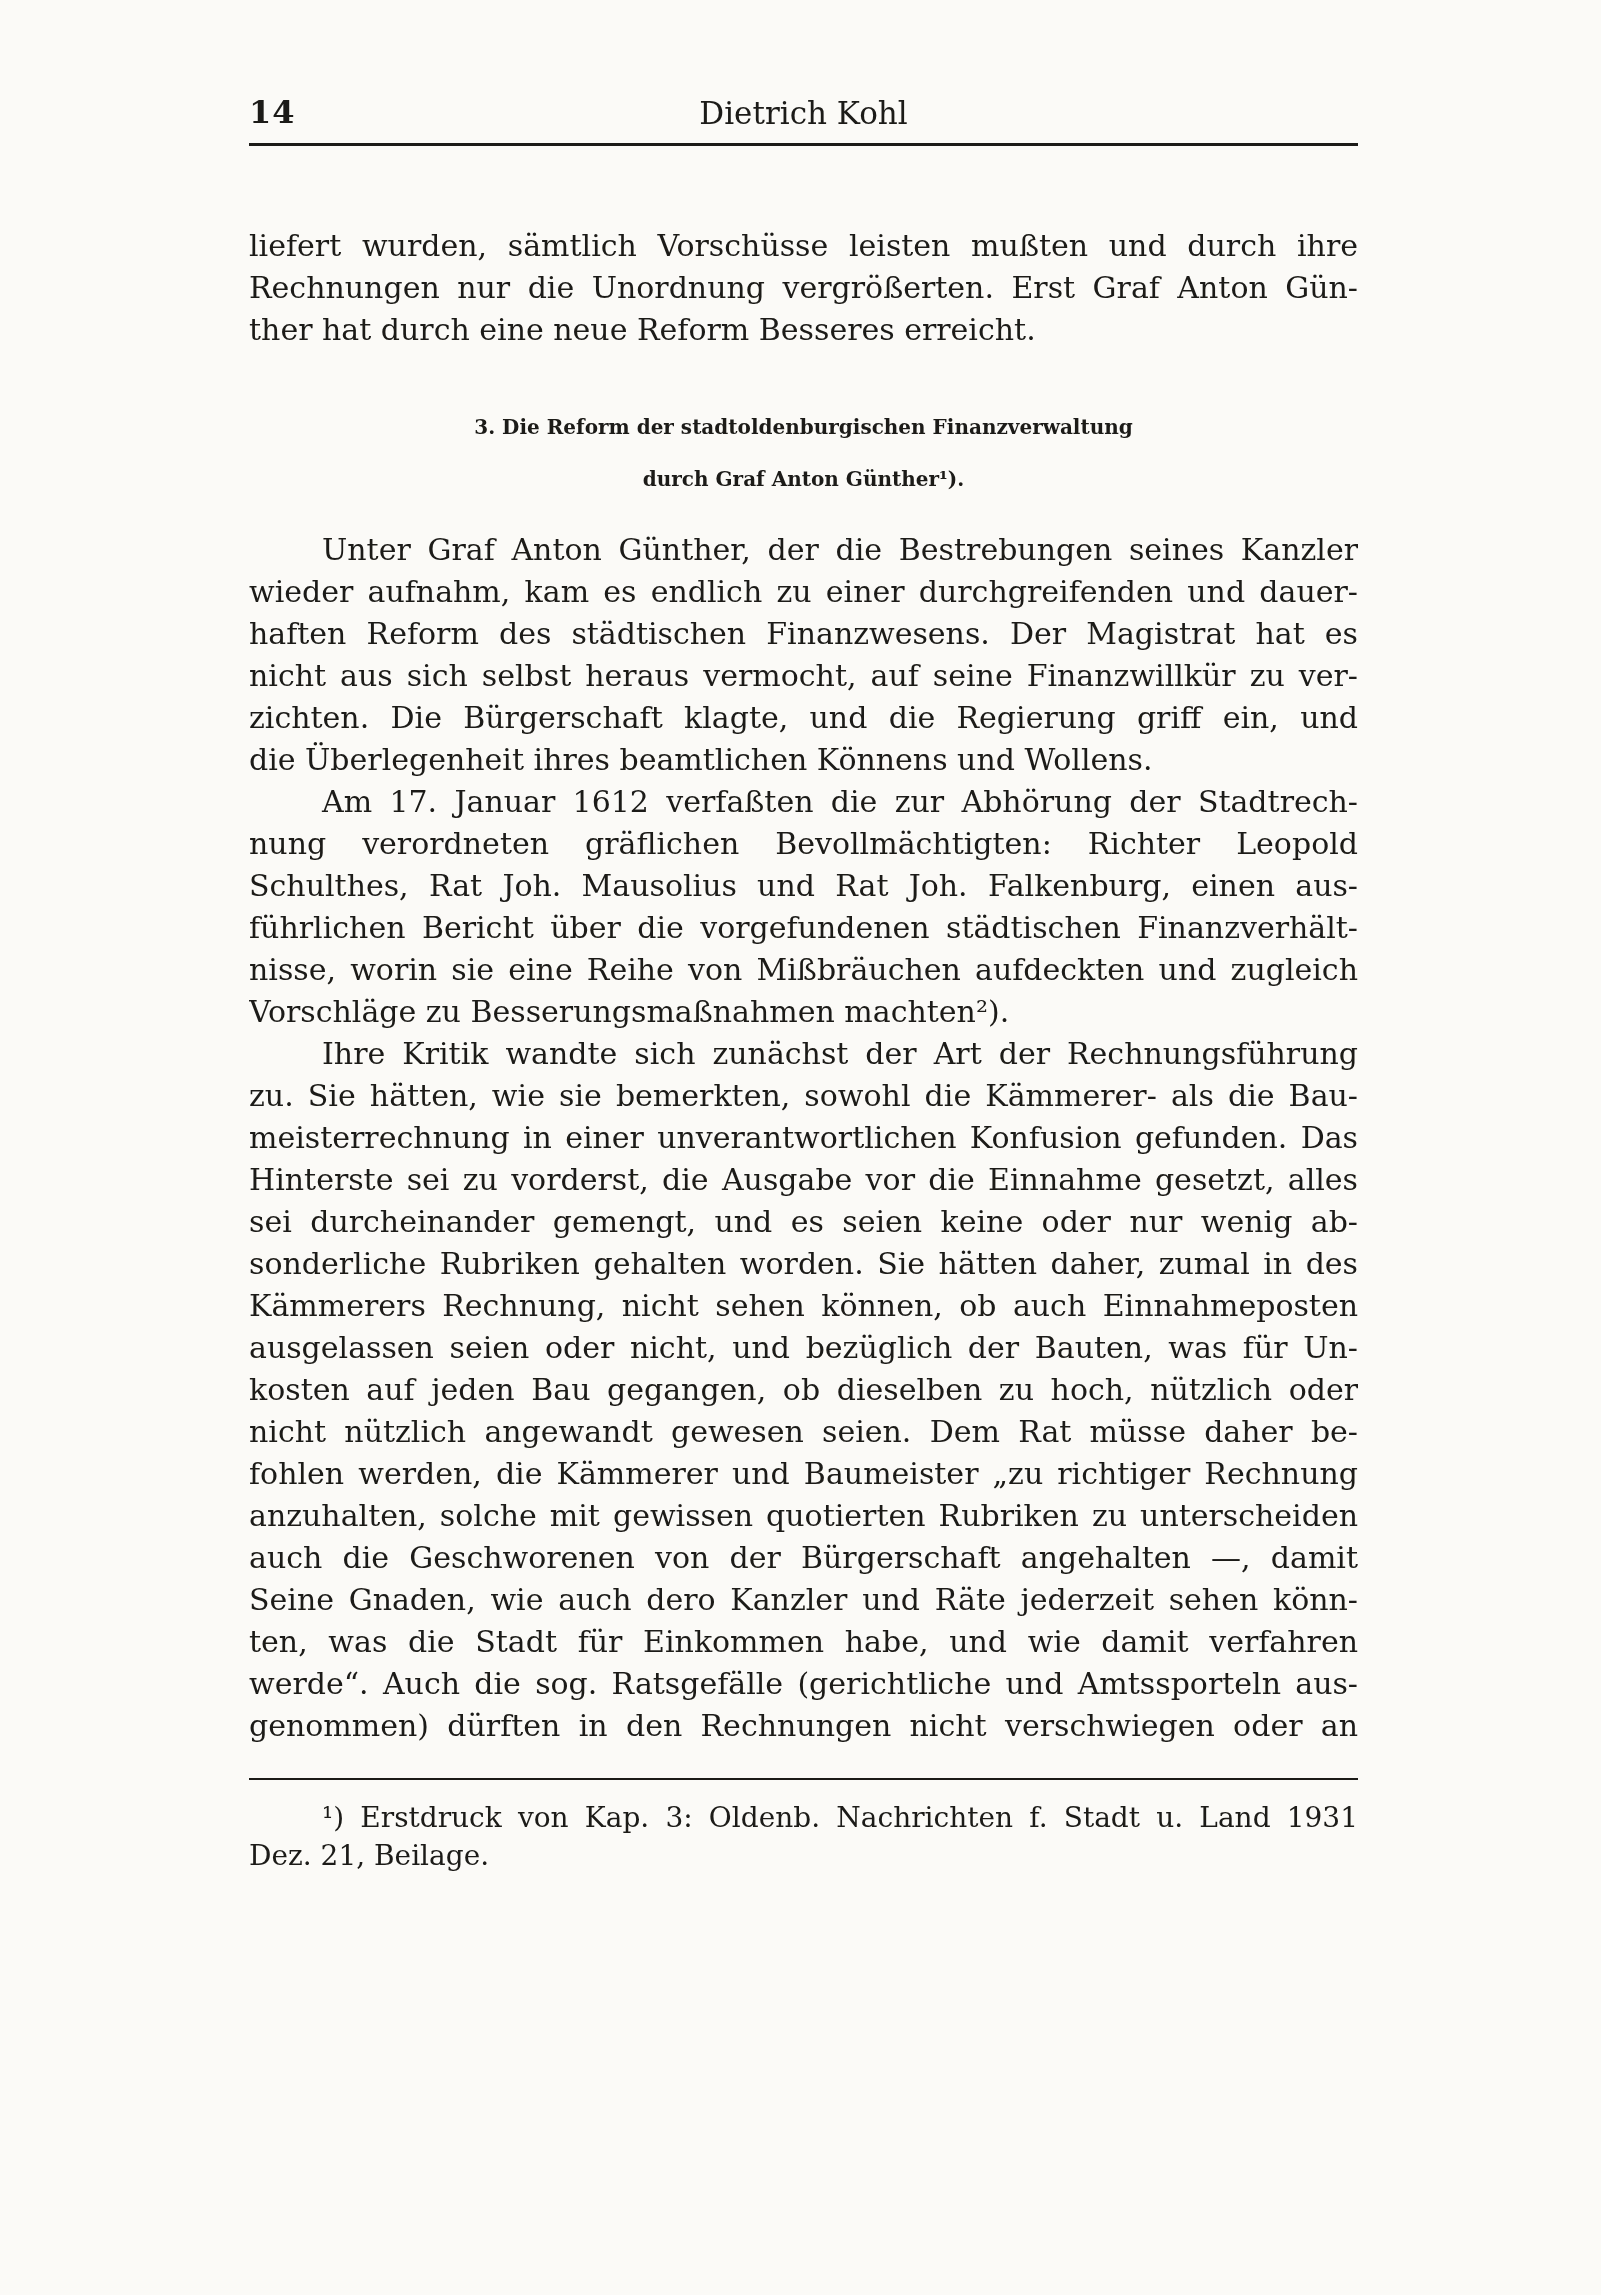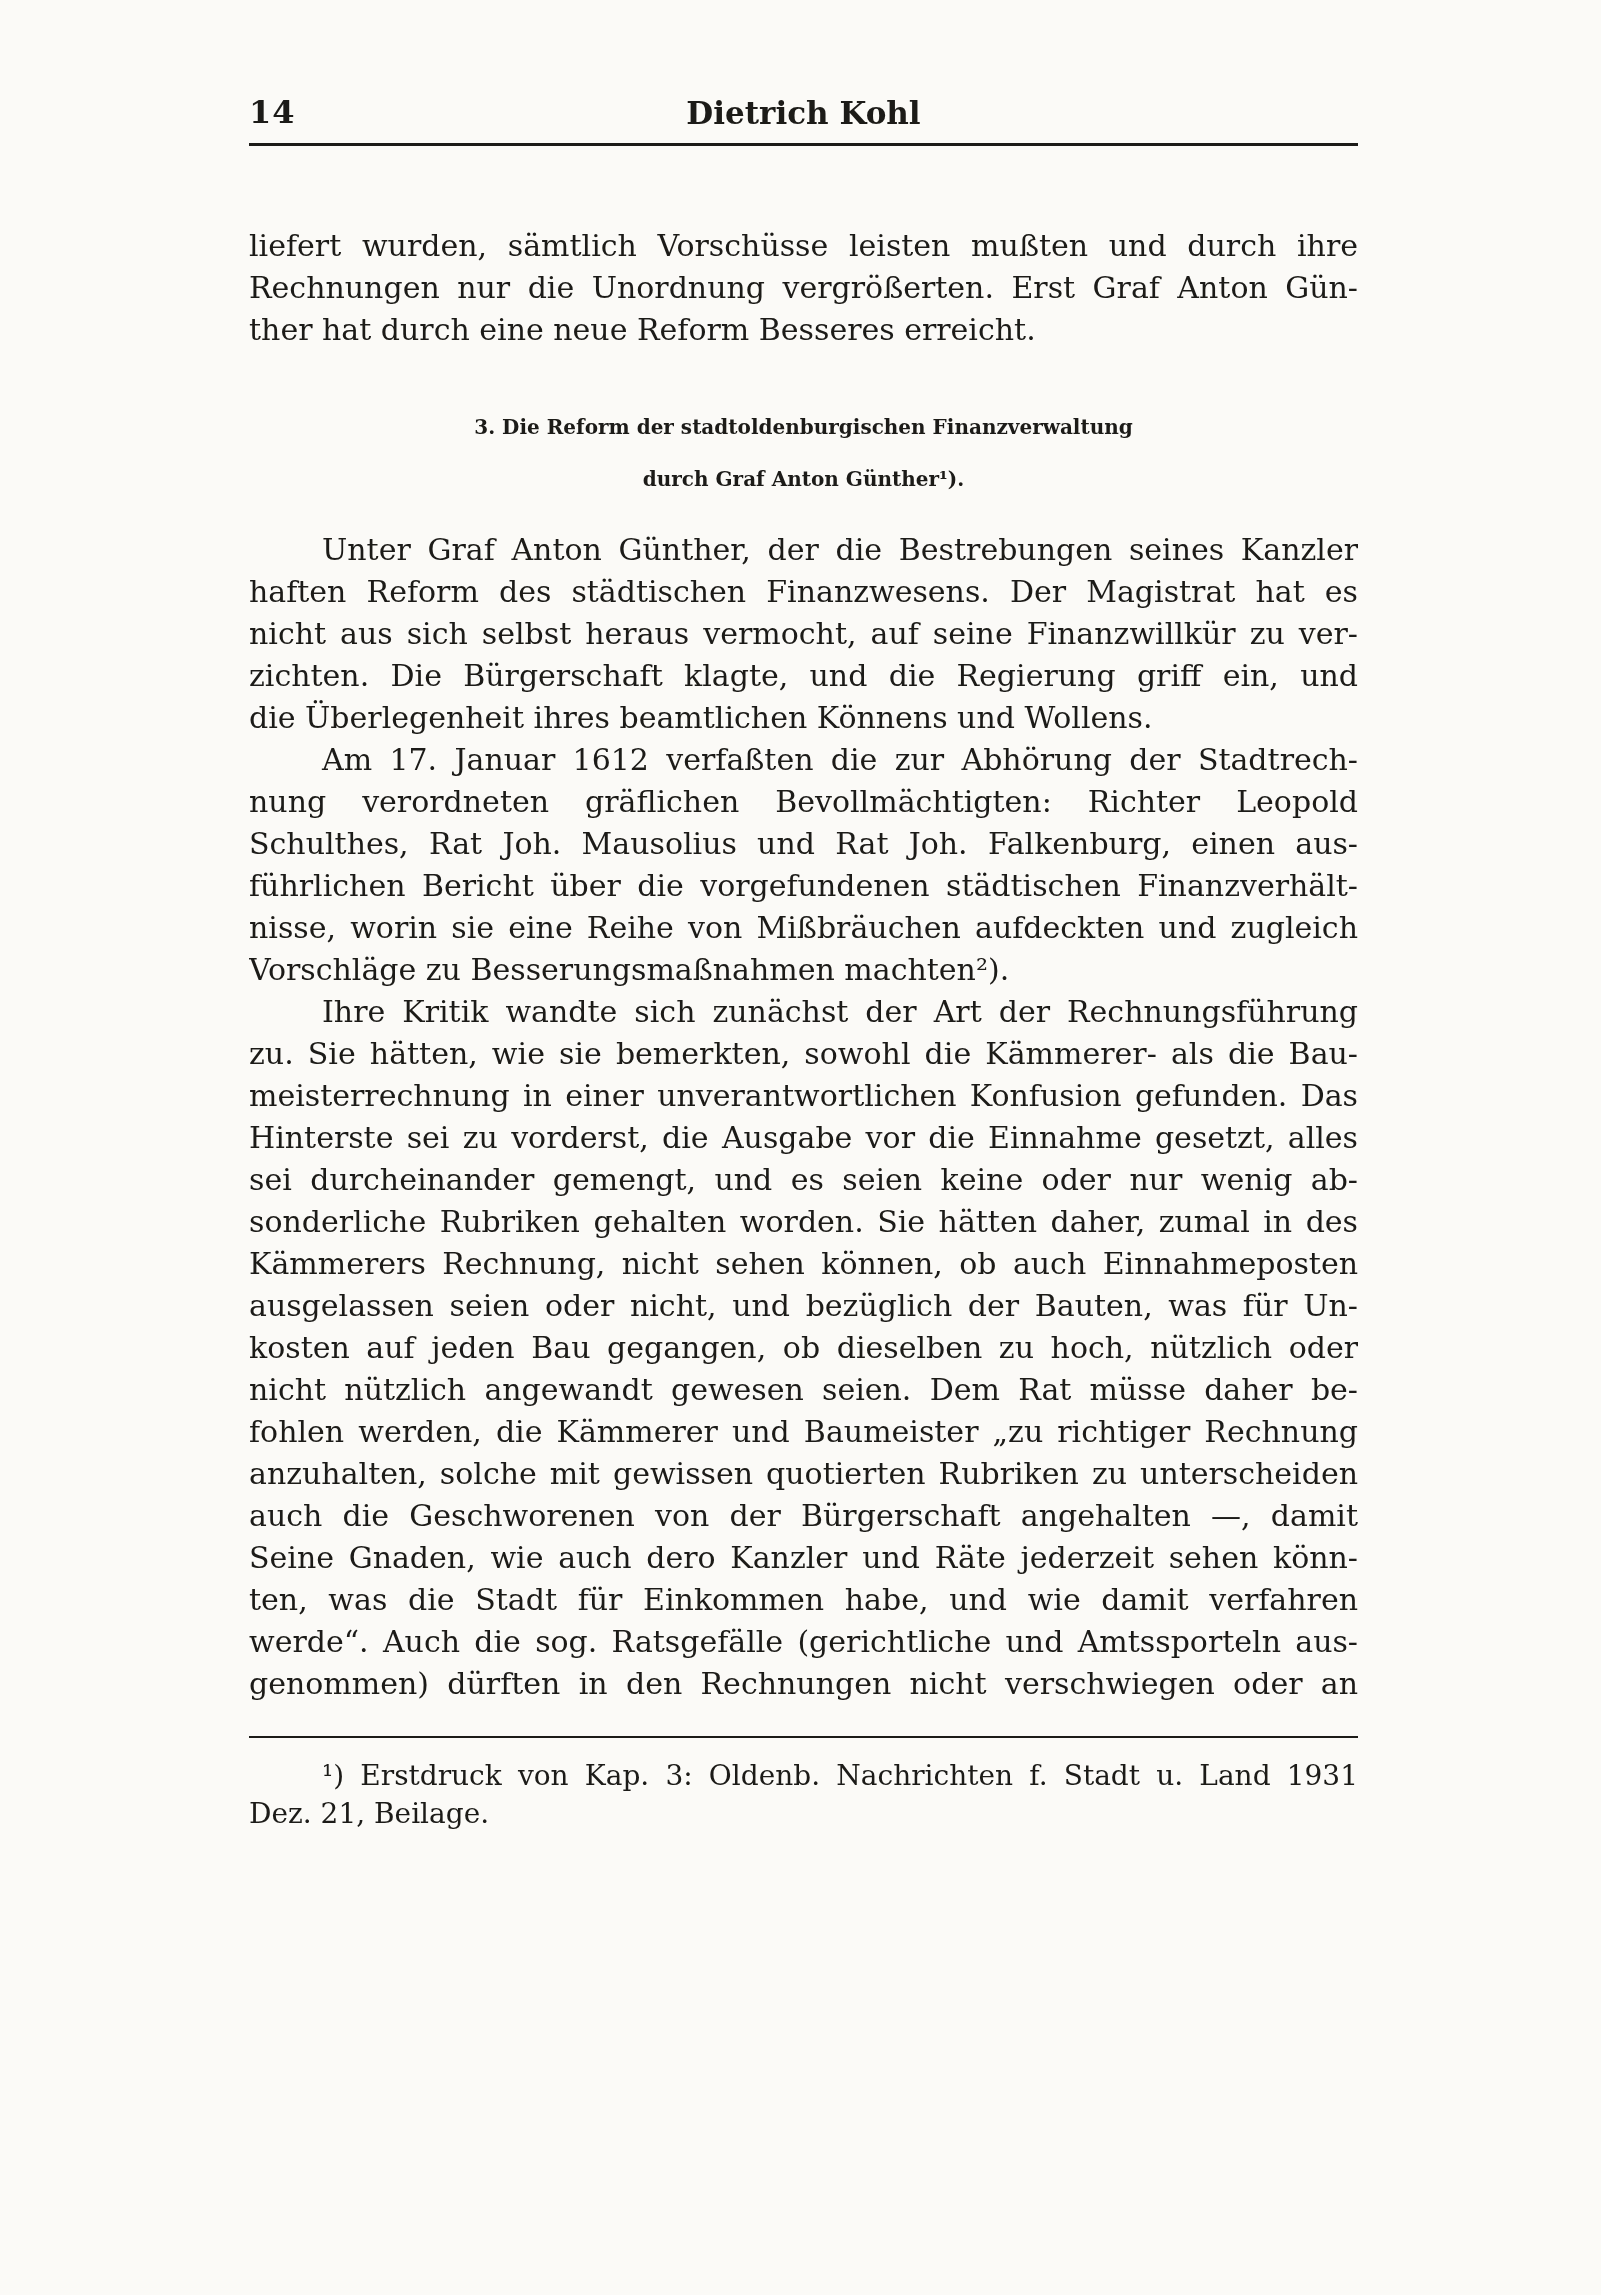--- a/index.html
+++ b/index.html
@@ -34,21 +34,21 @@
     font-size: 32px;
     font-weight: bold;
     letter-spacing: 0.9px;
   }
   .running-head {
     position: absolute;
     left: 50%;
     transform: translateX(-50%);
     bottom: 0;
     font-size: 31px;
-    font-weight: bold;
+    font-weight: normal;
   }
   .head-rule {
     margin-top: 12px;
     height: 2.6px;
     background: var(--ink);
   }
   
   .body-text {
     margin-top: 79px;
     font-size: 30px;
@@ -112,20 +112,21 @@
           <div class="tline tline-end">ther hat durch eine neue Reform Besseres erreicht.</div>
         </div>
 
       <div class="heading">
           <div class="tline">3. Die Reform der stadtoldenburgischen Finanzverwaltung</div>
           <div class="tline">durch Graf Anton Günther¹).</div>
         </div>
 
       <div class="para indent">
           <div class="tline">Unter Graf Anton Günther, der die Bestrebungen seines Kanzler</div>
+          <div class="tline">wieder aufnahm, kam es endlich zu einer durchgreifenden und dauer-</div>
           <div class="tline">haften Reform des städtischen Finanzwesens. Der Magistrat hat es</div>
           <div class="tline">nicht aus sich selbst heraus vermocht, auf seine Finanzwillkür zu ver-</div>
           <div class="tline">zichten. Die Bürgerschaft klagte, und die Regierung griff ein, und</div>
           <div class="tline tline-end">die Überlegenheit ihres beamtlichen Könnens und Wollens.</div>
         </div>
 
       <div class="para indent">
           <div class="tline">Am 17. Januar 1612 verfaßten die zur Abhörung der Stadtrech-</div>
           <div class="tline">nung verordneten gräflichen Bevollmächtigten: Richter Leopold</div>
           <div class="tline">Schulthes, Rat Joh. Mausolius und Rat Joh. Falkenburg, einen aus-</div>

